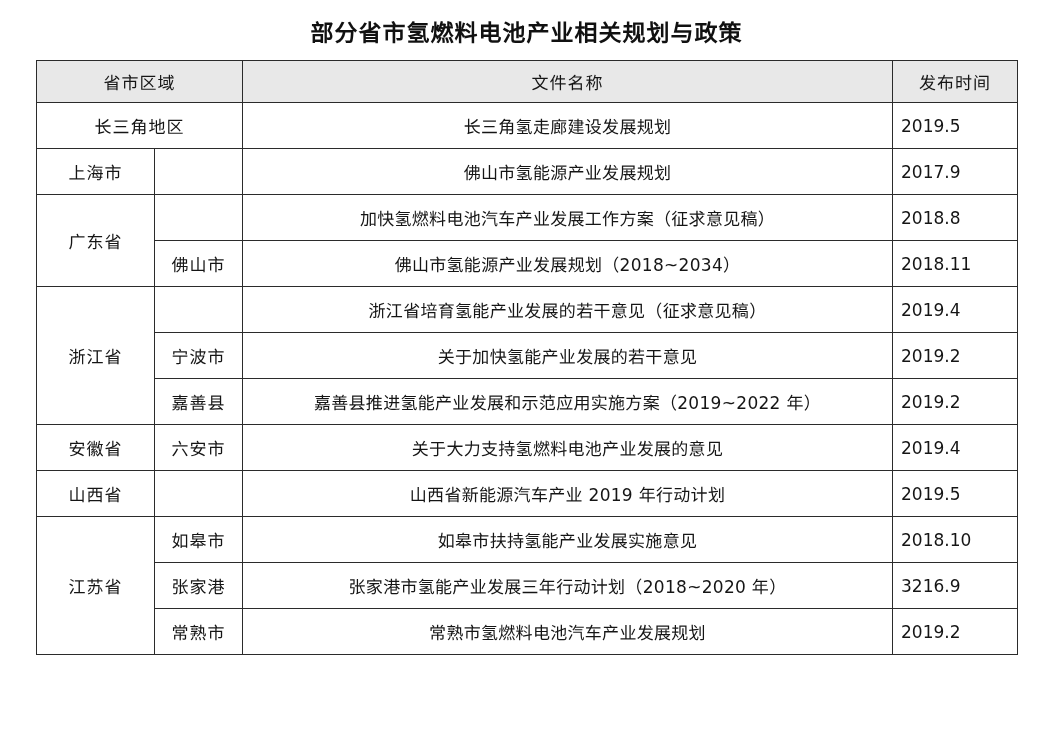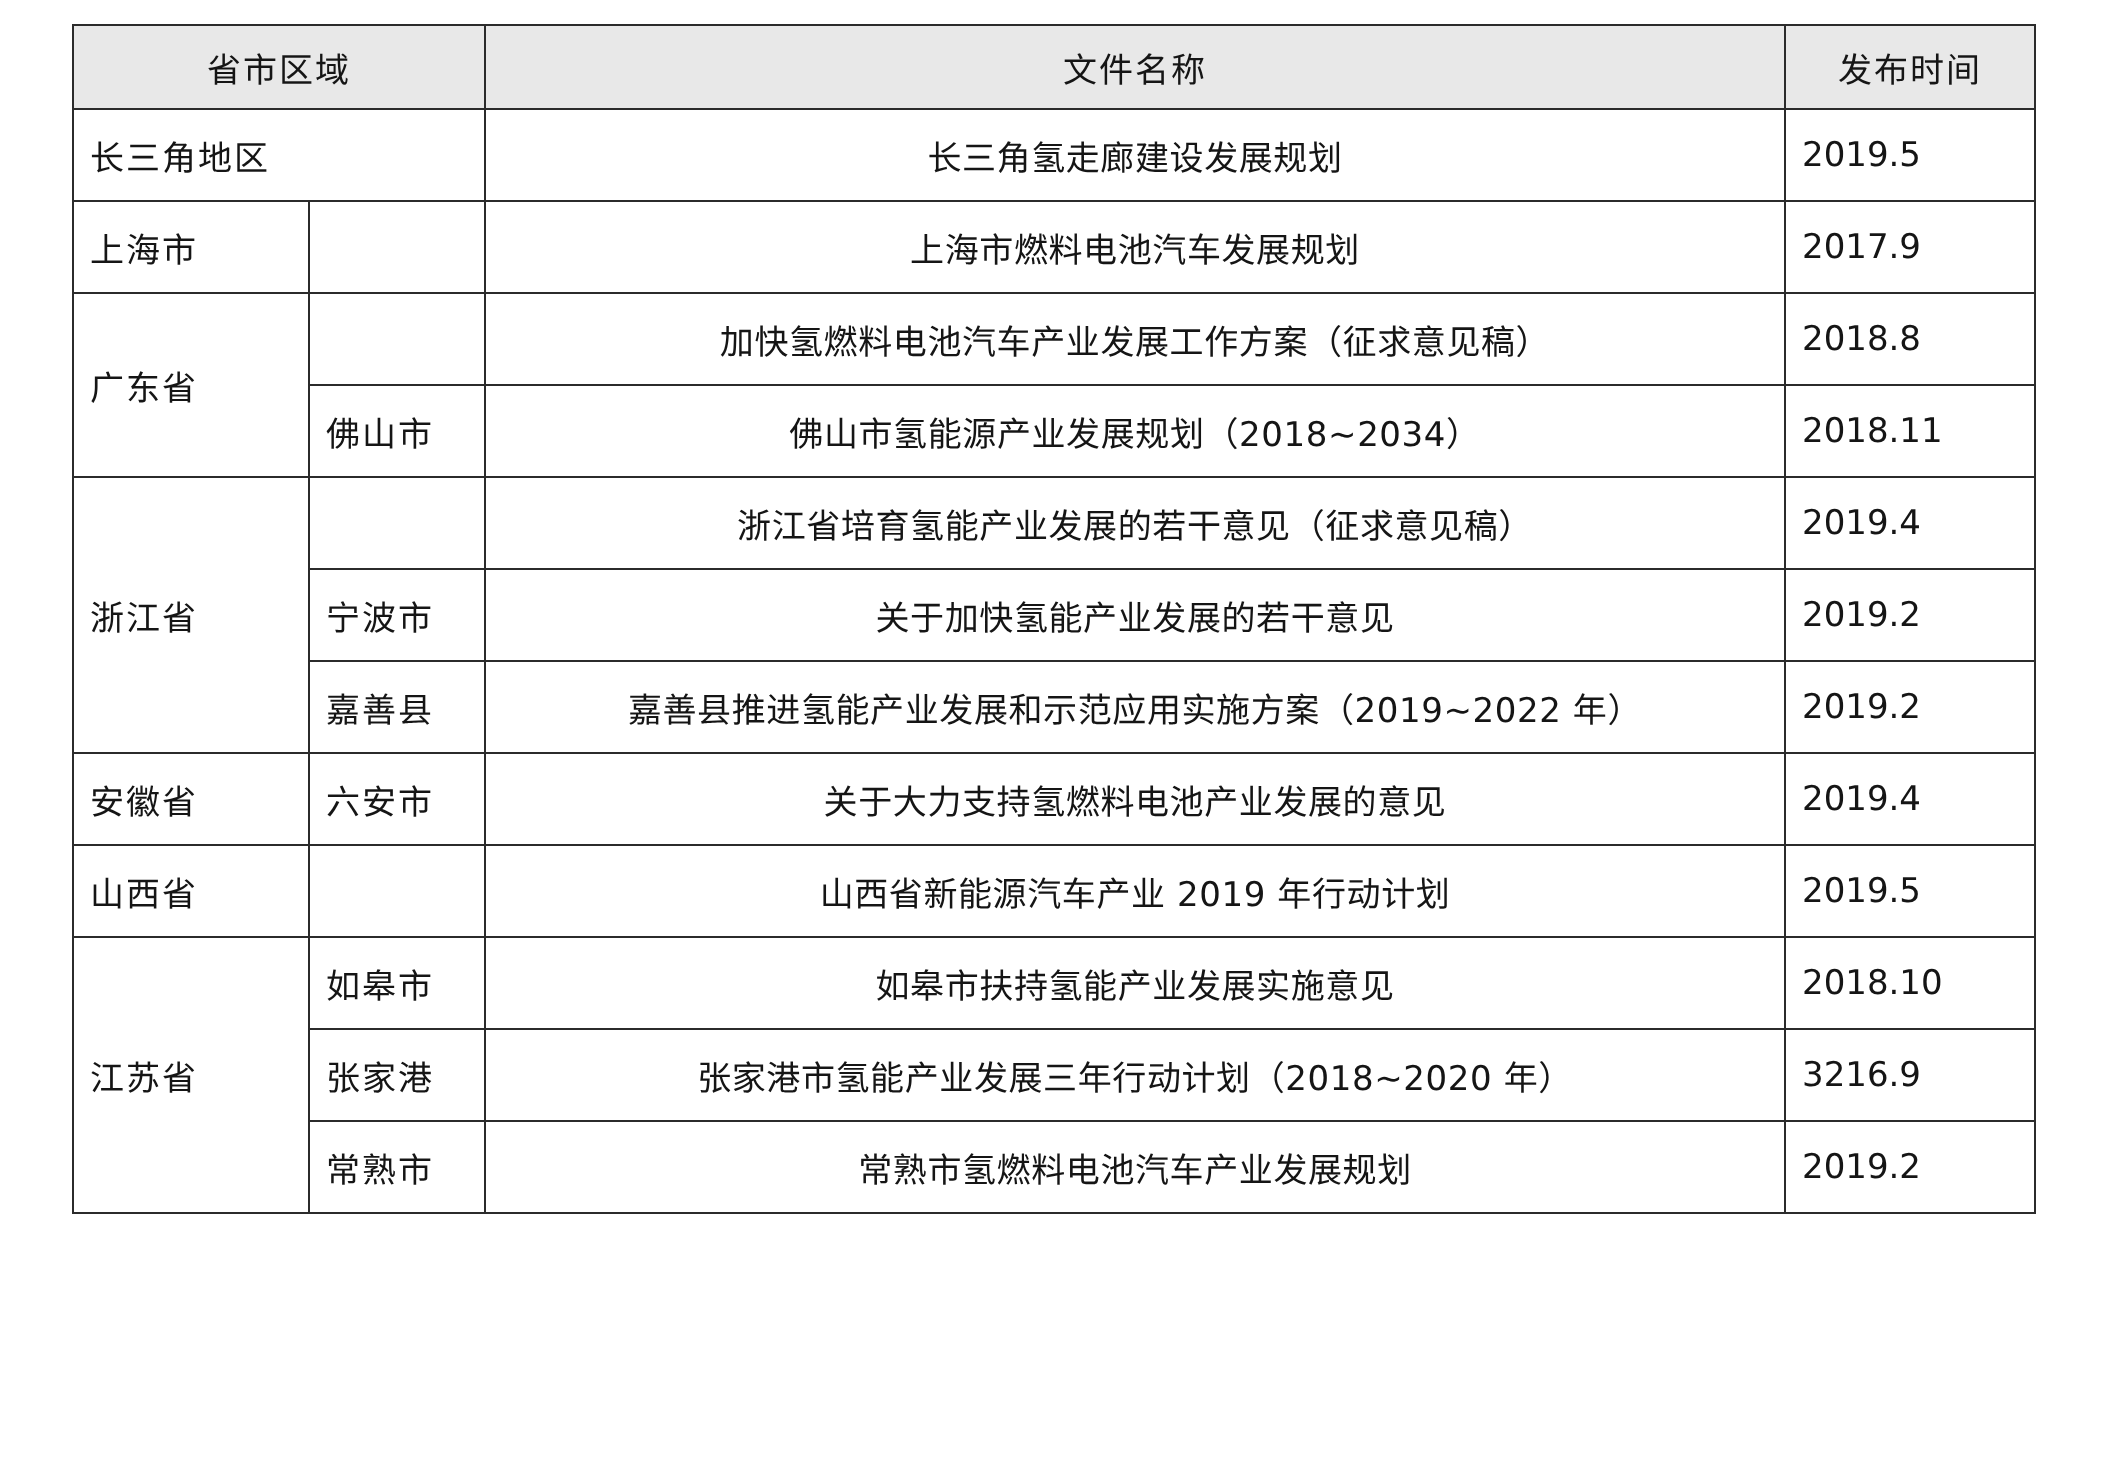--- a/index.html
+++ b/index.html
@@ -55,36 +55,38 @@
   }
   table.policy-table thead th {
     background: #e8e8e8;
     text-align: center;
     font-weight: normal;
     font-size: 17px;
     height: 42px;
     letter-spacing: 1px;
   }
   td.region, td.city {
+    text-align: center;
     letter-spacing: 1px;
   }
   td.doc {
     text-align: center;
     padding-left: 14px;
     letter-spacing: 0.3px;
   }
   td.date {
   }
   td.empty { }
 </style>
 </head>
 <body>
 
 <div class="page">
 
+  <div class="title">部分省市氢燃料电池产业相关规划与政策</div>
 
   <div class="table-wrap">
     <table class="policy-table">
       <colgroup>
         <col class="c-region">
         <col class="c-city">
         <col class="c-doc">
         <col class="c-date">
       </colgroup>
       <thead>
@@ -96,21 +98,21 @@
       </thead>
       <tbody id="table-body">
           <tr>
             <td class="region" colspan="2">长三角地区</td>
             <td class="doc">长三角氢走廊建设发展规划</td>
             <td class="date">2019.5</td>
           </tr>
           <tr>
             <td class="region">上海市</td>
             <td class="city empty"></td>
-            <td class="doc">上海市燃料电池汽车发展规划</td>
+            <td class="doc">佛山市氢能源产业发展规划</td>
             <td class="date">2017.9</td>
           </tr>
           <tr>
             <td class="region" rowspan="2">广东省</td>
             <td class="city empty"></td>
             <td class="doc">加快氢燃料电池汽车产业发展工作方案（征求意见稿）</td>
             <td class="date">2018.8</td>
           </tr>
           <tr>
             <td class="city">佛山市</td>

